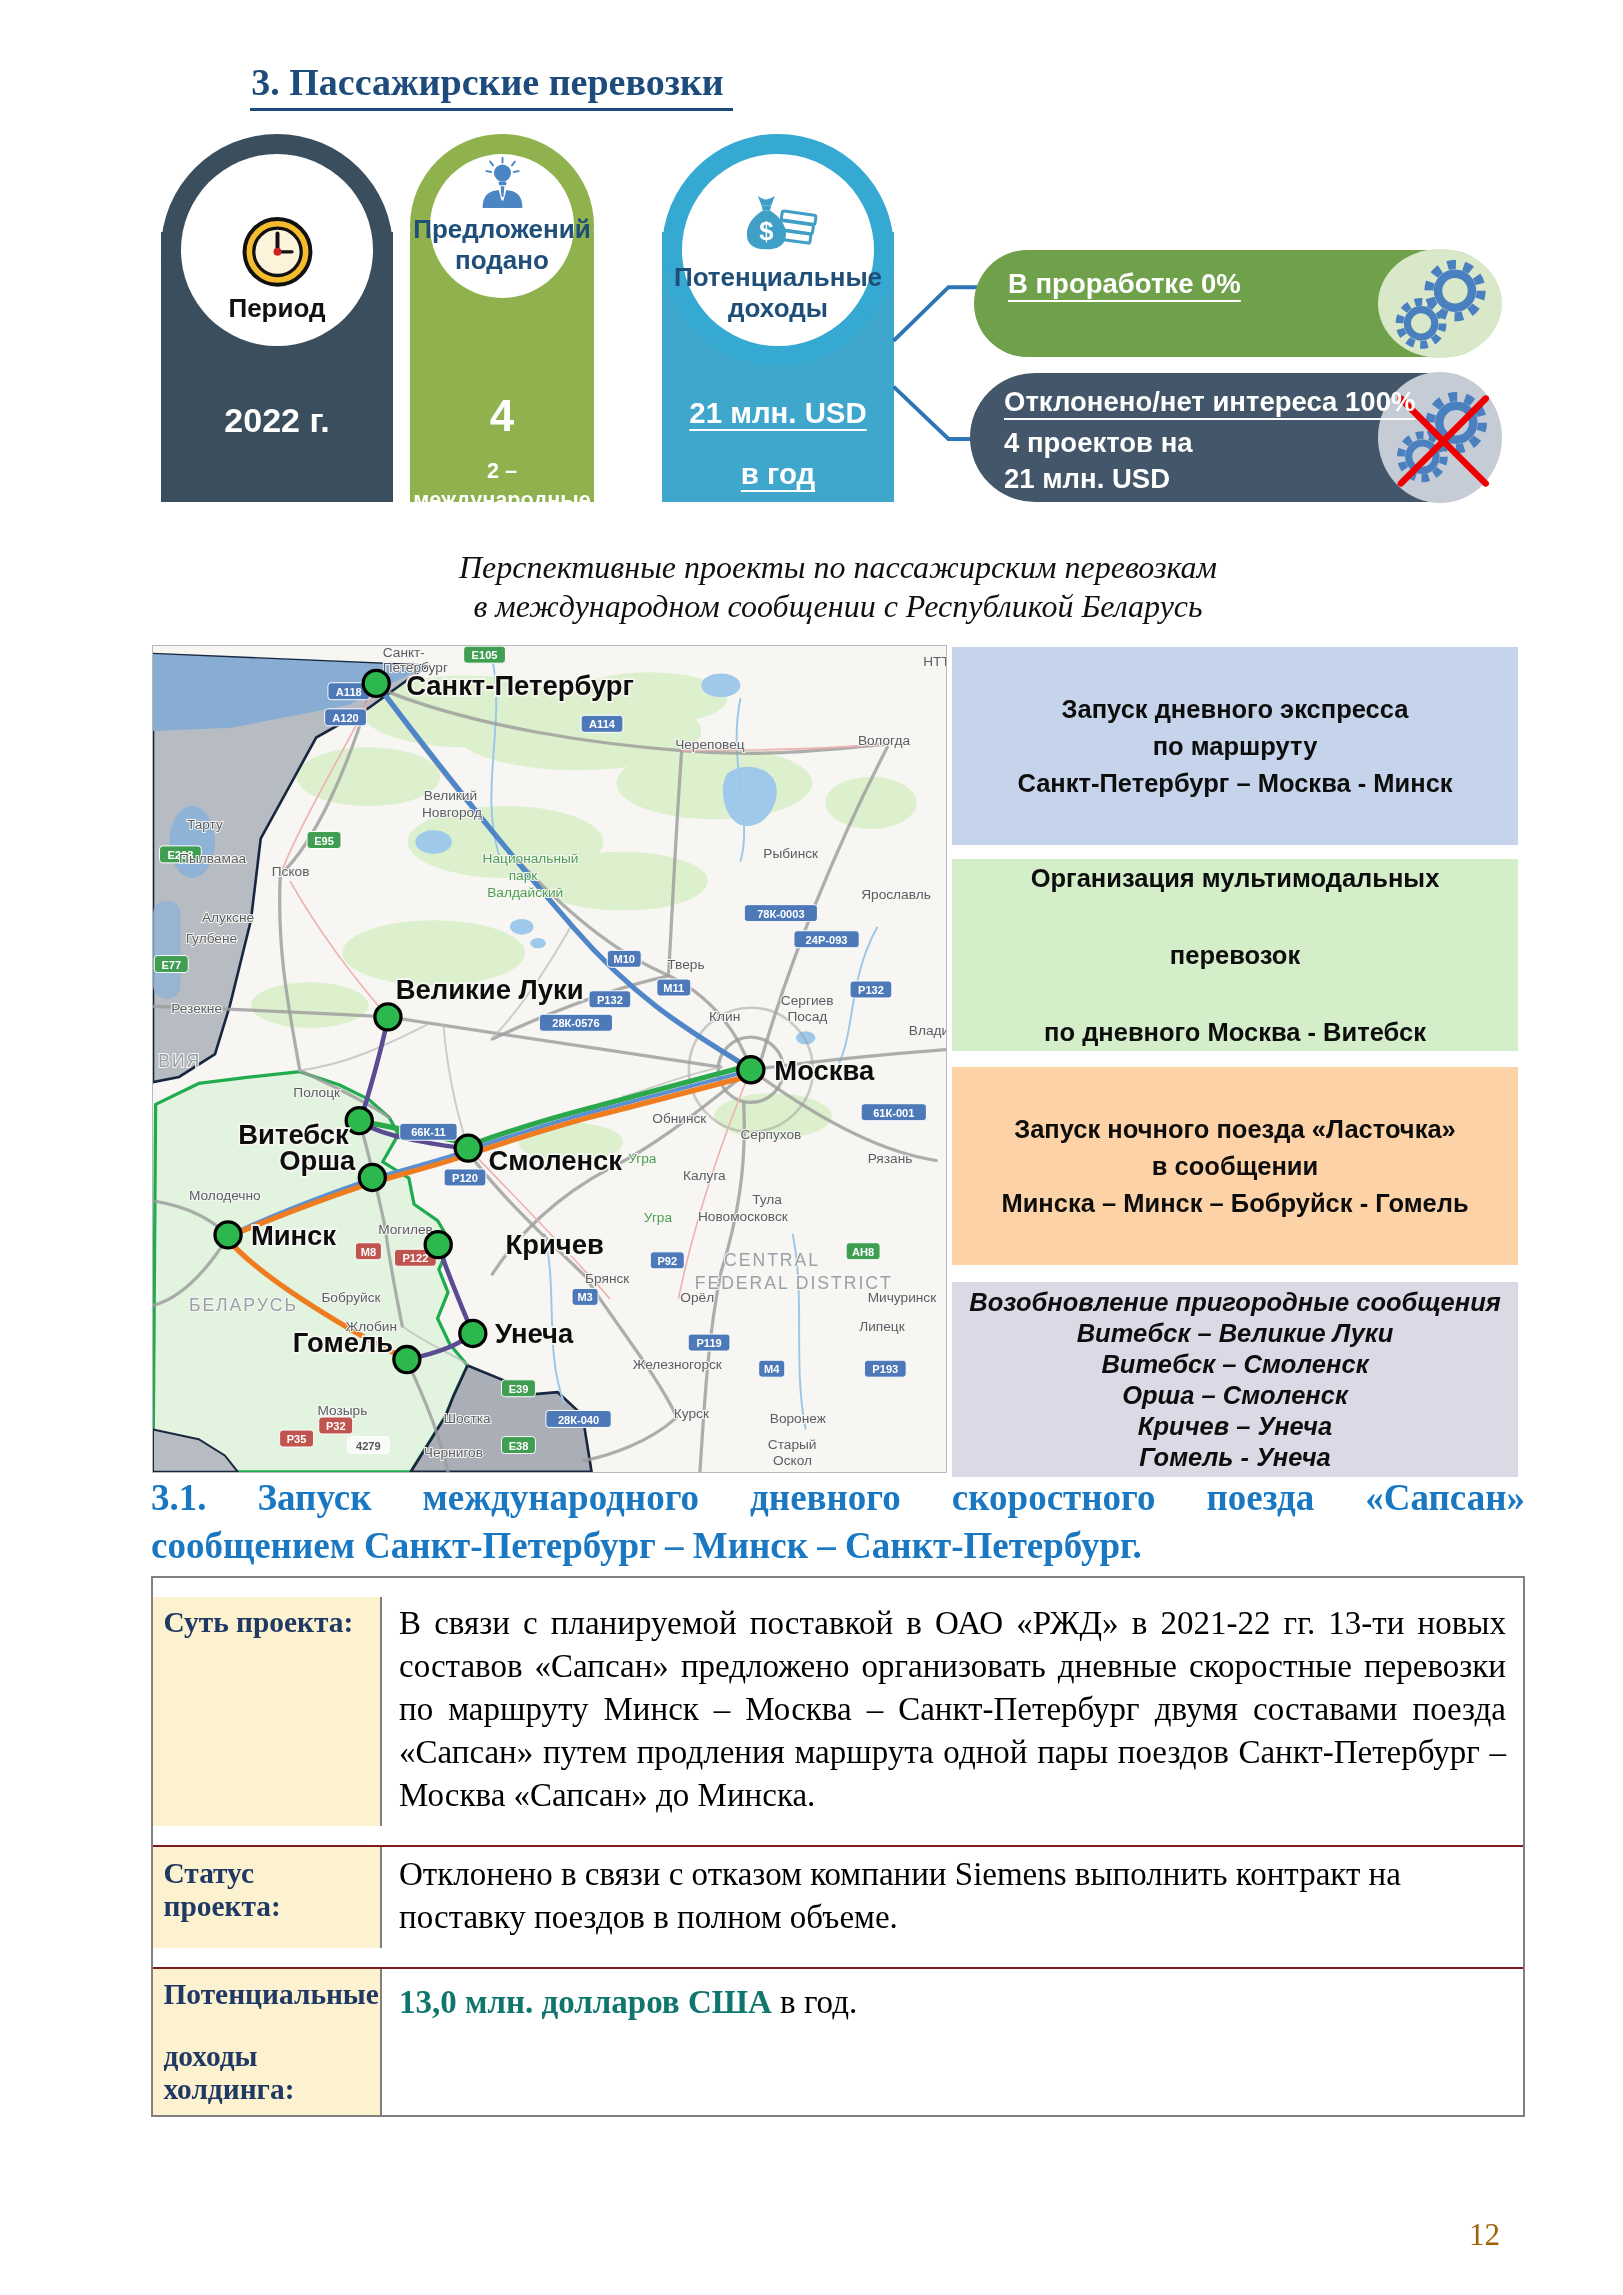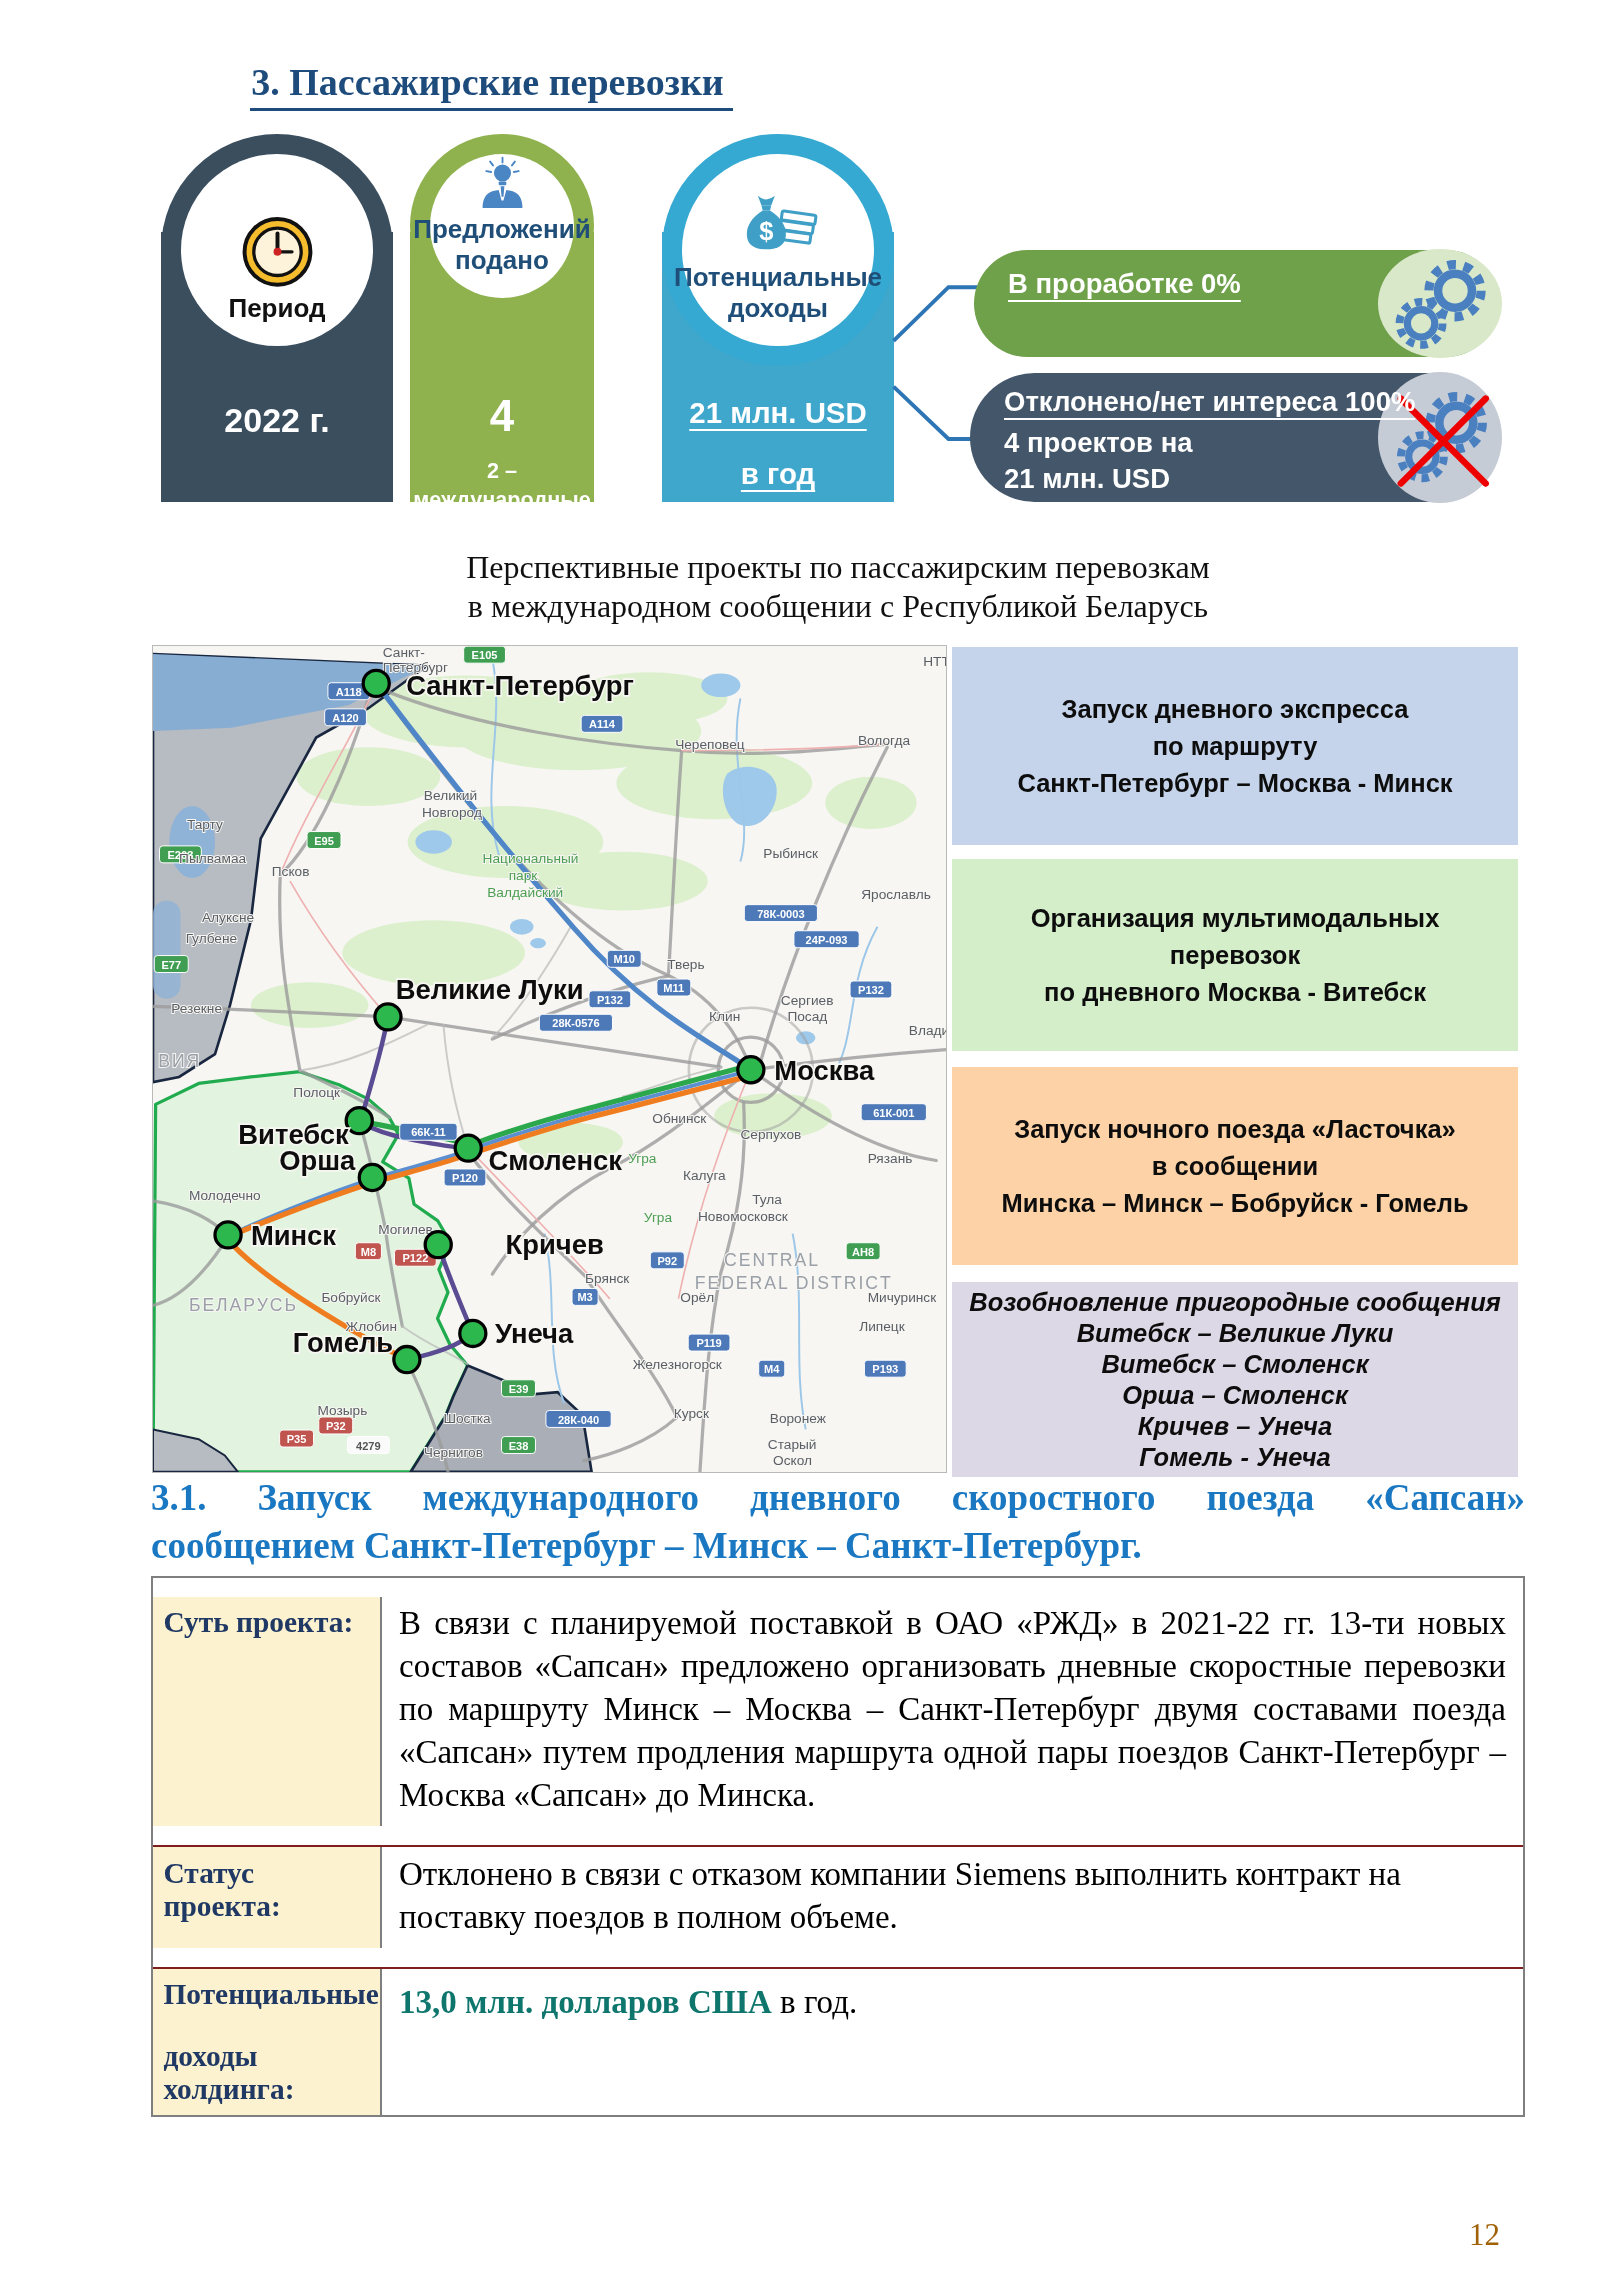--- a/index.html
+++ b/index.html
@@ -56,21 +56,21 @@
   #banner2 .btitle{top:13px;}
   .banner .bline{position:absolute;left:34px;font-size:27.5px;font-weight:700;}
   #banner2 .bl1{top:54px;}
   #banner2 .bl2{top:90px;}
   .gearsvg{position:absolute;inset:0;width:100%;height:100%;overflow:visible;}
 
   #connector{position:absolute;left:870px;top:272px;width:121px;height:190px;}
 
   
   .subtitle{position:absolute;left:151px;top:548px;width:1374px;text-align:center;
-    font-family:"Liberation Serif","DejaVu Serif",serif;
+    font-family:"Liberation Serif","DejaVu Serif",serif;font-style:italic;
     font-size:32px;color:#101010;line-height:39px;}
 
   
   #map{position:absolute;left:152px;top:645px;width:795px;height:828px;
     border:1.3px solid #b9b9b9;box-sizing:border-box;background:#f7f6f2;}
   #map svg{display:block;width:100%;height:100%;}
   .road{stroke:#9b9b9b;stroke-width:5;fill:none;opacity:.8;stroke-linecap:round;}
   .road2{stroke:#bcbcbc;stroke-width:3;fill:none;opacity:.75;stroke-linecap:round;}
   .rail{stroke:#efb0b0;stroke-width:2.5;fill:none;}
   .river{stroke:#9cc7e8;stroke-width:3;fill:none;}
@@ -84,21 +84,21 @@
     paint-order:stroke;stroke:#f7f6f2;stroke-width:3px;}
   .msmall.green{fill:#4d9e55;}
   .msmall.big{font-size:27px;fill:#9aa0a8;letter-spacing:3px;}
   .shield-t{font:700 17px "Liberation Sans",sans-serif;}
 
   
   .project-box{position:absolute;left:952px;width:566px;display:flex;
     flex-direction:column;align-items:center;justify-content:center;
     font-size:25.5px;font-weight:700;color:#0d0d0d;line-height:37px;text-align:center;}
   #proj-0{top:647px;height:198px;}
-  #proj-1{top:859px;height:192px;}
+  #proj-1{top:859px;height:192px;gap:40px;}
   #proj-2{top:1067px;height:198px;}
   #proj-3{top:1282px;height:195px;line-height:31px;}
   .project-box.italic{font-style:italic;}
 
   
   .section-h{position:absolute;left:151px;top:1474px;width:1374px;
     font-family:"Liberation Serif","DejaVu Serif",serif;font-weight:700;
     font-size:37px;color:#1a78c2;line-height:48px;}
   .section-h .l1{text-align:justify;text-align-last:justify;}
   .section-h .l2{text-align:left;}

